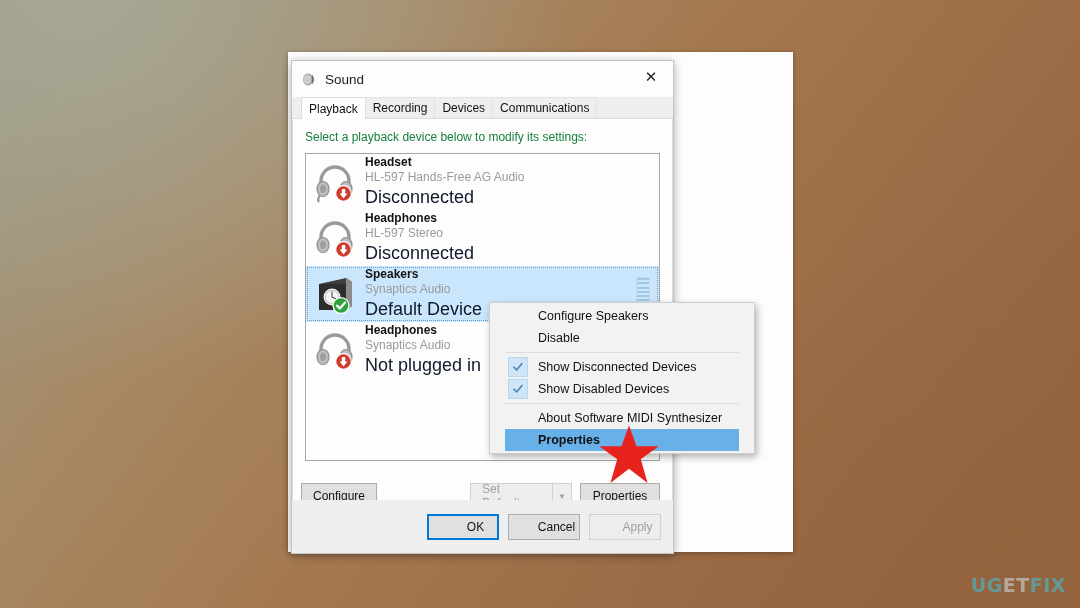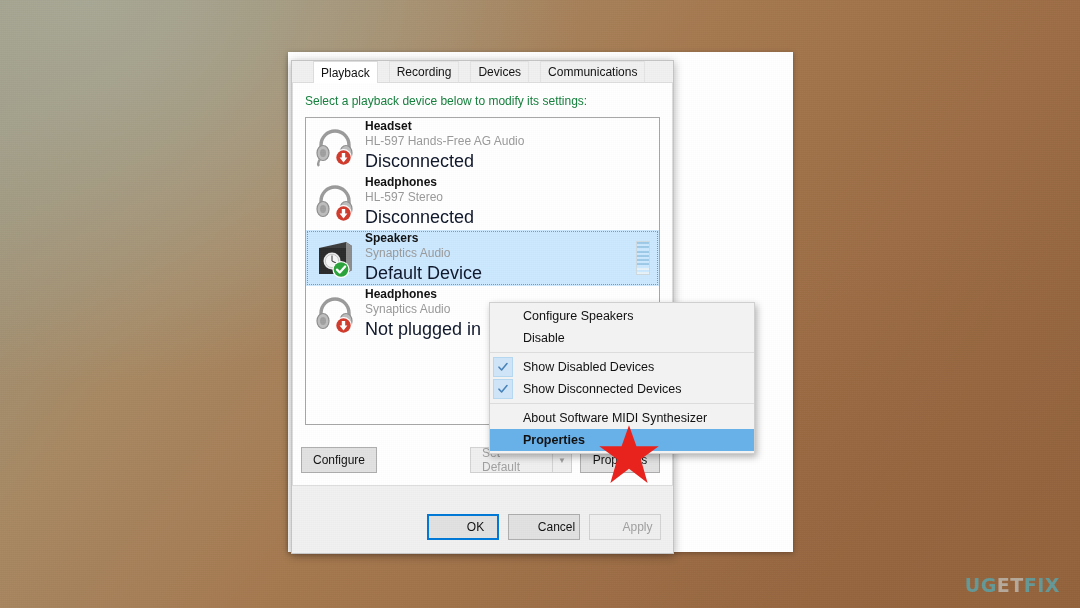--- a/index.html
+++ b/index.html
@@ -81,21 +81,20 @@
     height: 21px;
     padding: 0 7px;
     display: flex; align-items: center;
     font-size: 12px;
     color: #111;
     background: #f0f0f0;
     border: 1px solid #e3e3e3;
     border-bottom: none;
     margin-right: -1px;
     cursor: default;
-    margin-left: 12px;
   }
   .tab.active {
     background: #fff;
     border-color: #dcdcdc;
     position: relative; z-index: 2;
     margin-bottom: -1px;
     height: 22px;
   }
 
   
@@ -190,21 +189,21 @@
   }
 
   
   #context-menu {
     position: absolute;
     left: 489px; top: 302px;
     width: 266px;
     background: #f2f2f2;
     border: 1px solid #cfcfcf;
     box-shadow: 2px 3px 7px rgba(0,0,0,.30);
-    padding: 2px 0;
+    padding: 2px 15px;
     font-size: 12.5px;
     z-index: 40;
   }
   .menu-item {
     height: 22px;
     display: flex; align-items: center;
     padding-left: 33px;
     position: relative;
     color: #111;
     cursor: default;
@@ -232,40 +231,49 @@
     position: absolute;
     left: 596px; top: 424px;
     width: 66px; height: 62px;
     z-index: 60;
     pointer-events: none;
   }
 
   
   #watermark {
     position: absolute;
-    right: 20px; bottom: 12px;
+    right: 14px; bottom: 12px;
     font-size: 19px;
     font-weight: bold;
     letter-spacing: .5px;
     font-family: "DejaVu Sans", sans-serif;
     color: #5f9ea0;
     opacity: .92;
     display: flex; align-items: flex-start;
   }
   #watermark .wm-grey { color: #b8b0a4; }
 </style>
 </head>
 <body>
 
 <div id="desktop">
 
   <div id="backdrop-window"></div>
 
   <div id="sound-dialog">
 
+    <div class="titlebar">
+      <svg class="title-icon" viewBox="0 0 17 17">
+        <ellipse cx="7" cy="8.5" rx="5" ry="6" fill="#9a9a9a"></ellipse>
+        <ellipse cx="6.4" cy="8.5" rx="4" ry="5" fill="#cfcfcf"></ellipse>
+        <path d="M11 3.5 Q15 8.5 11 13.5 Z" fill="#6e6e6e"></path>
+      </svg>
+      <span class="title-text">Sound</span>
+      <div class="close-btn">✕</div>
+    </div>
 
     <div class="tabstrip">
       <div class="tab active">Playback</div>
       <div class="tab">Recording</div>
       <div class="tab">Devices</div>
       <div class="tab">Communications</div>
     </div>
 
     <div class="panel">
       <div class="prompt">Select a playback device below to modify its settings:</div>
@@ -376,29 +384,29 @@
   <div id="context-menu">
     <div class="menu-item">Configure Speakers</div>
     <div class="menu-item">Disable</div>
     <div class="menu-sep"></div>
     <div class="menu-item">
       <span class="menu-check-gutter">
         <svg width="12" height="12" viewBox="0 0 12 12">
             <path d="M2 6.2 L4.6 9 L10 2.6" fill="none" stroke="#4a83b8" stroke-width="1.6" stroke-linecap="round" stroke-linejoin="round"></path>
           </svg>
       </span>
-      <span>Show Disabled Devices</span>
+      <span>Show Disconnected Devices</span>
     </div>
     <div class="menu-item">
       <span class="menu-check-gutter">
         <svg width="12" height="12" viewBox="0 0 12 12">
             <path d="M2 6.2 L4.6 9 L10 2.6" fill="none" stroke="#4a83b8" stroke-width="1.6" stroke-linecap="round" stroke-linejoin="round"></path>
           </svg>
       </span>
-      <span>Show Disconnected Devices</span>
+      <span>Show Disabled Devices</span>
     </div>
     <div class="menu-sep"></div>
     <div class="menu-item">About Software MIDI Synthesizer</div>
     <div class="menu-item highlight">Properties</div>
   </div>
 
   <svg id="star-annotation" viewBox="0 0 100 100">
     <polygon points="50,2 62,36 98,36 69,57 80,95 50,72 20,95 31,57 2,36 38,36" fill="#e8231e"></polygon>
   </svg>
 

